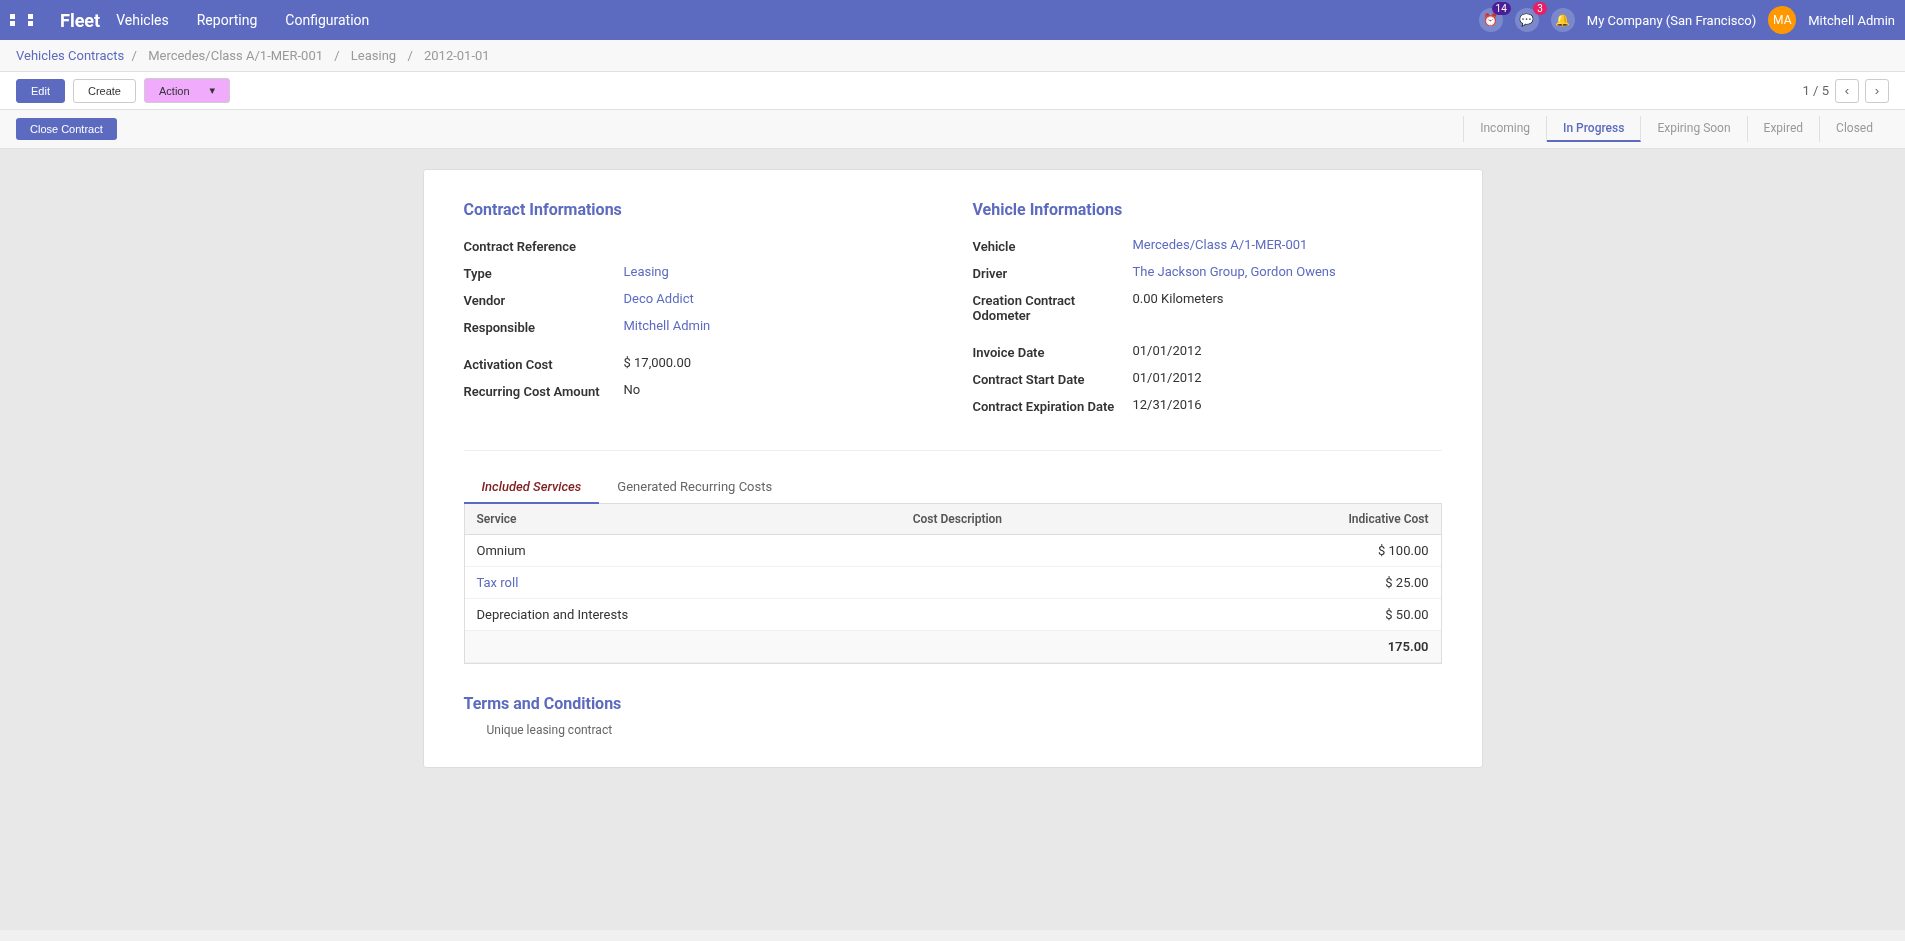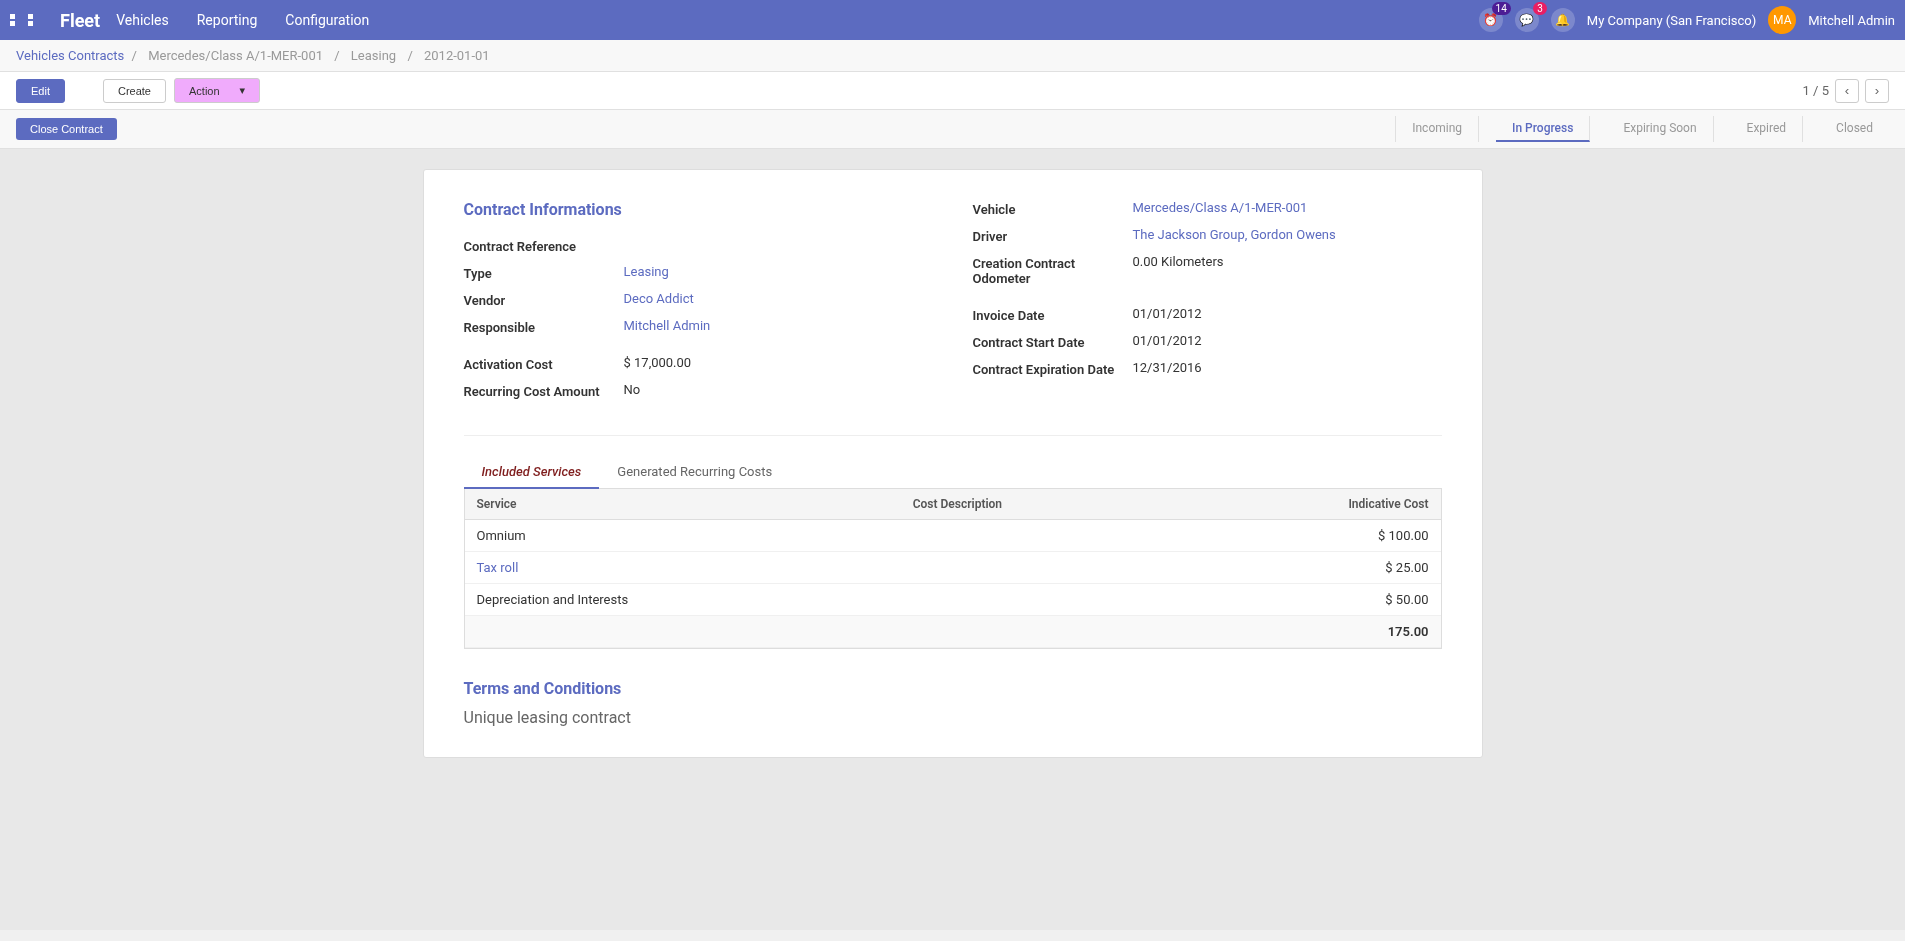--- a/index.html
+++ b/index.html
@@ -30,21 +30,21 @@
 
     
     .page-header { background: #f8f8f8; border-bottom: 1px solid #e0e0e0; padding: 8px 16px; display: flex; align-items: center; }
     .breadcrumb { font-size: 13px; color: #666; }
     .breadcrumb a { color: #5c6bc0; text-decoration: none; }
     .breadcrumb span { color: #999; margin: 0 4px; }
 
     .toolbar { background: white; border-bottom: 1px solid #e0e0e0; padding: 6px 16px; display: flex; align-items: center; gap: 8px; }
     .btn { padding: 5px 14px; border-radius: 3px; cursor: pointer; font-size: 11px; border: 1px solid transparent; }
     .btn-primary { background: #5c6bc0; color: white; border-color: #5c6bc0; }
-    .btn-default { background: white; color: #333; border-color: #ccc; margin-left: 30px; }
+    .btn-default { background: white; color: #333; border-color: #ccc; }
     .btn-action { background: #f0abfc; color: #333; border-color: #ccc; display: flex; align-items: center; gap: 20px; }
     .btn-close-contract { background: #5c6bc0; color: white; border: none; }
     .pager { margin-left: auto; display: flex; align-items: center; gap: 6px; font-size: 13px; color: #666; }
     .pager-btn { background: none; border: 1px solid #ccc; border-radius: 3px; width: 24px; height: 24px; cursor: pointer; display: flex; align-items: center; justify-content: center; color: #666; }
     .status-item { padding: 5px 16px; font-size: 12px; color: #999; border-right: 1px solid #e0e0e0; cursor: pointer; }
     .status-item:last-child { border-right: none; }
     .status-item.active { color: #5c6bc0; border-bottom: 2px solid #5c6bc0; font-weight: 500; }
     .status-item:first-child { border-left: 1px solid #e0e0e0; }
 
     
@@ -72,21 +72,21 @@
     .services-table th.right { text-align: right; }
     .services-table td { padding: 8px 12px; border-bottom: 1px solid #f0f0f0; font-size: 13px; }
     .services-table td.right { text-align: right; }
     .services-table td a { color: #5c6bc0; text-decoration: none; }
     .services-total-row { background: #f9f9f9; }
     .services-total-row td { font-weight: 600; text-align: right; padding: 8px 12px; }
 
     
     .terms-section { margin-top: 30px; }
     .terms-title { font-size: 16px; font-weight: bold; color: #5c6bc0; margin-bottom: 10px; }
-    .terms-text { font-size: 16px; color: #666; }
+    .terms-text { font-size: 12px; color: #666; margin-left: 23px; }
 
     .tab-content { border: 1px solid #ddd; border-top: none; }
   </style>
 </head>
 <body>
 
 <nav class="navbar">
   <div class="navbar-brand">
     <div class="navbar-grid">
       <span></span>
@@ -139,21 +139,21 @@
   <div class="pager">
     <span>1 / 5</span>
     <button class="pager-btn">‹</button>
     <button class="pager-btn">›</button>
   </div>
 </div>
 
 <div class="toolbar" style="background:#f8f8f8; border-bottom:1px solid #e0e0e0;">
   <button class="btn btn-close-contract">Close Contract</button>
 
-  <div style="margin-left:auto; display:flex; gap:17px;padding-left:16px;">
+  <div style="margin-left:auto; display:flex; gap:0;padding-left:16px;">
     <span class="status-item">Incoming</span>
     <span class="status-item active">In Progress</span>
     <span class="status-item">Expiring Soon</span>
     <span class="status-item">Expired</span>
     <span class="status-item">Closed</span>
   </div>
 </div>
 
 <div class="main-content">
   <div class="form-card">
@@ -181,20 +181,21 @@
         <div class="field-group">
           <span class="field-label">Activation Cost</span>
           <span class="field-value">$ 17,000.00</span>
 
           <span class="field-label">Recurring Cost Amount</span>
           <span class="field-value">No</span>
         </div>
       </div>
 
       <div>
+        <div class="section-title">Vehicle Informations</div>
         <div class="field-group">
           <span class="field-label">Vehicle</span>
           <span class="field-value"><a>Mercedes/Class A/1-MER-001</a></span>
 
           <span class="field-label">Driver</span>
           <span class="field-value"><a>The Jackson Group, Gordon Owens</a></span>
 
           <span class="field-label">Creation Contract Odometer</span>
           <span class="field-value">0.00 Kilometers</span>
         </div>

